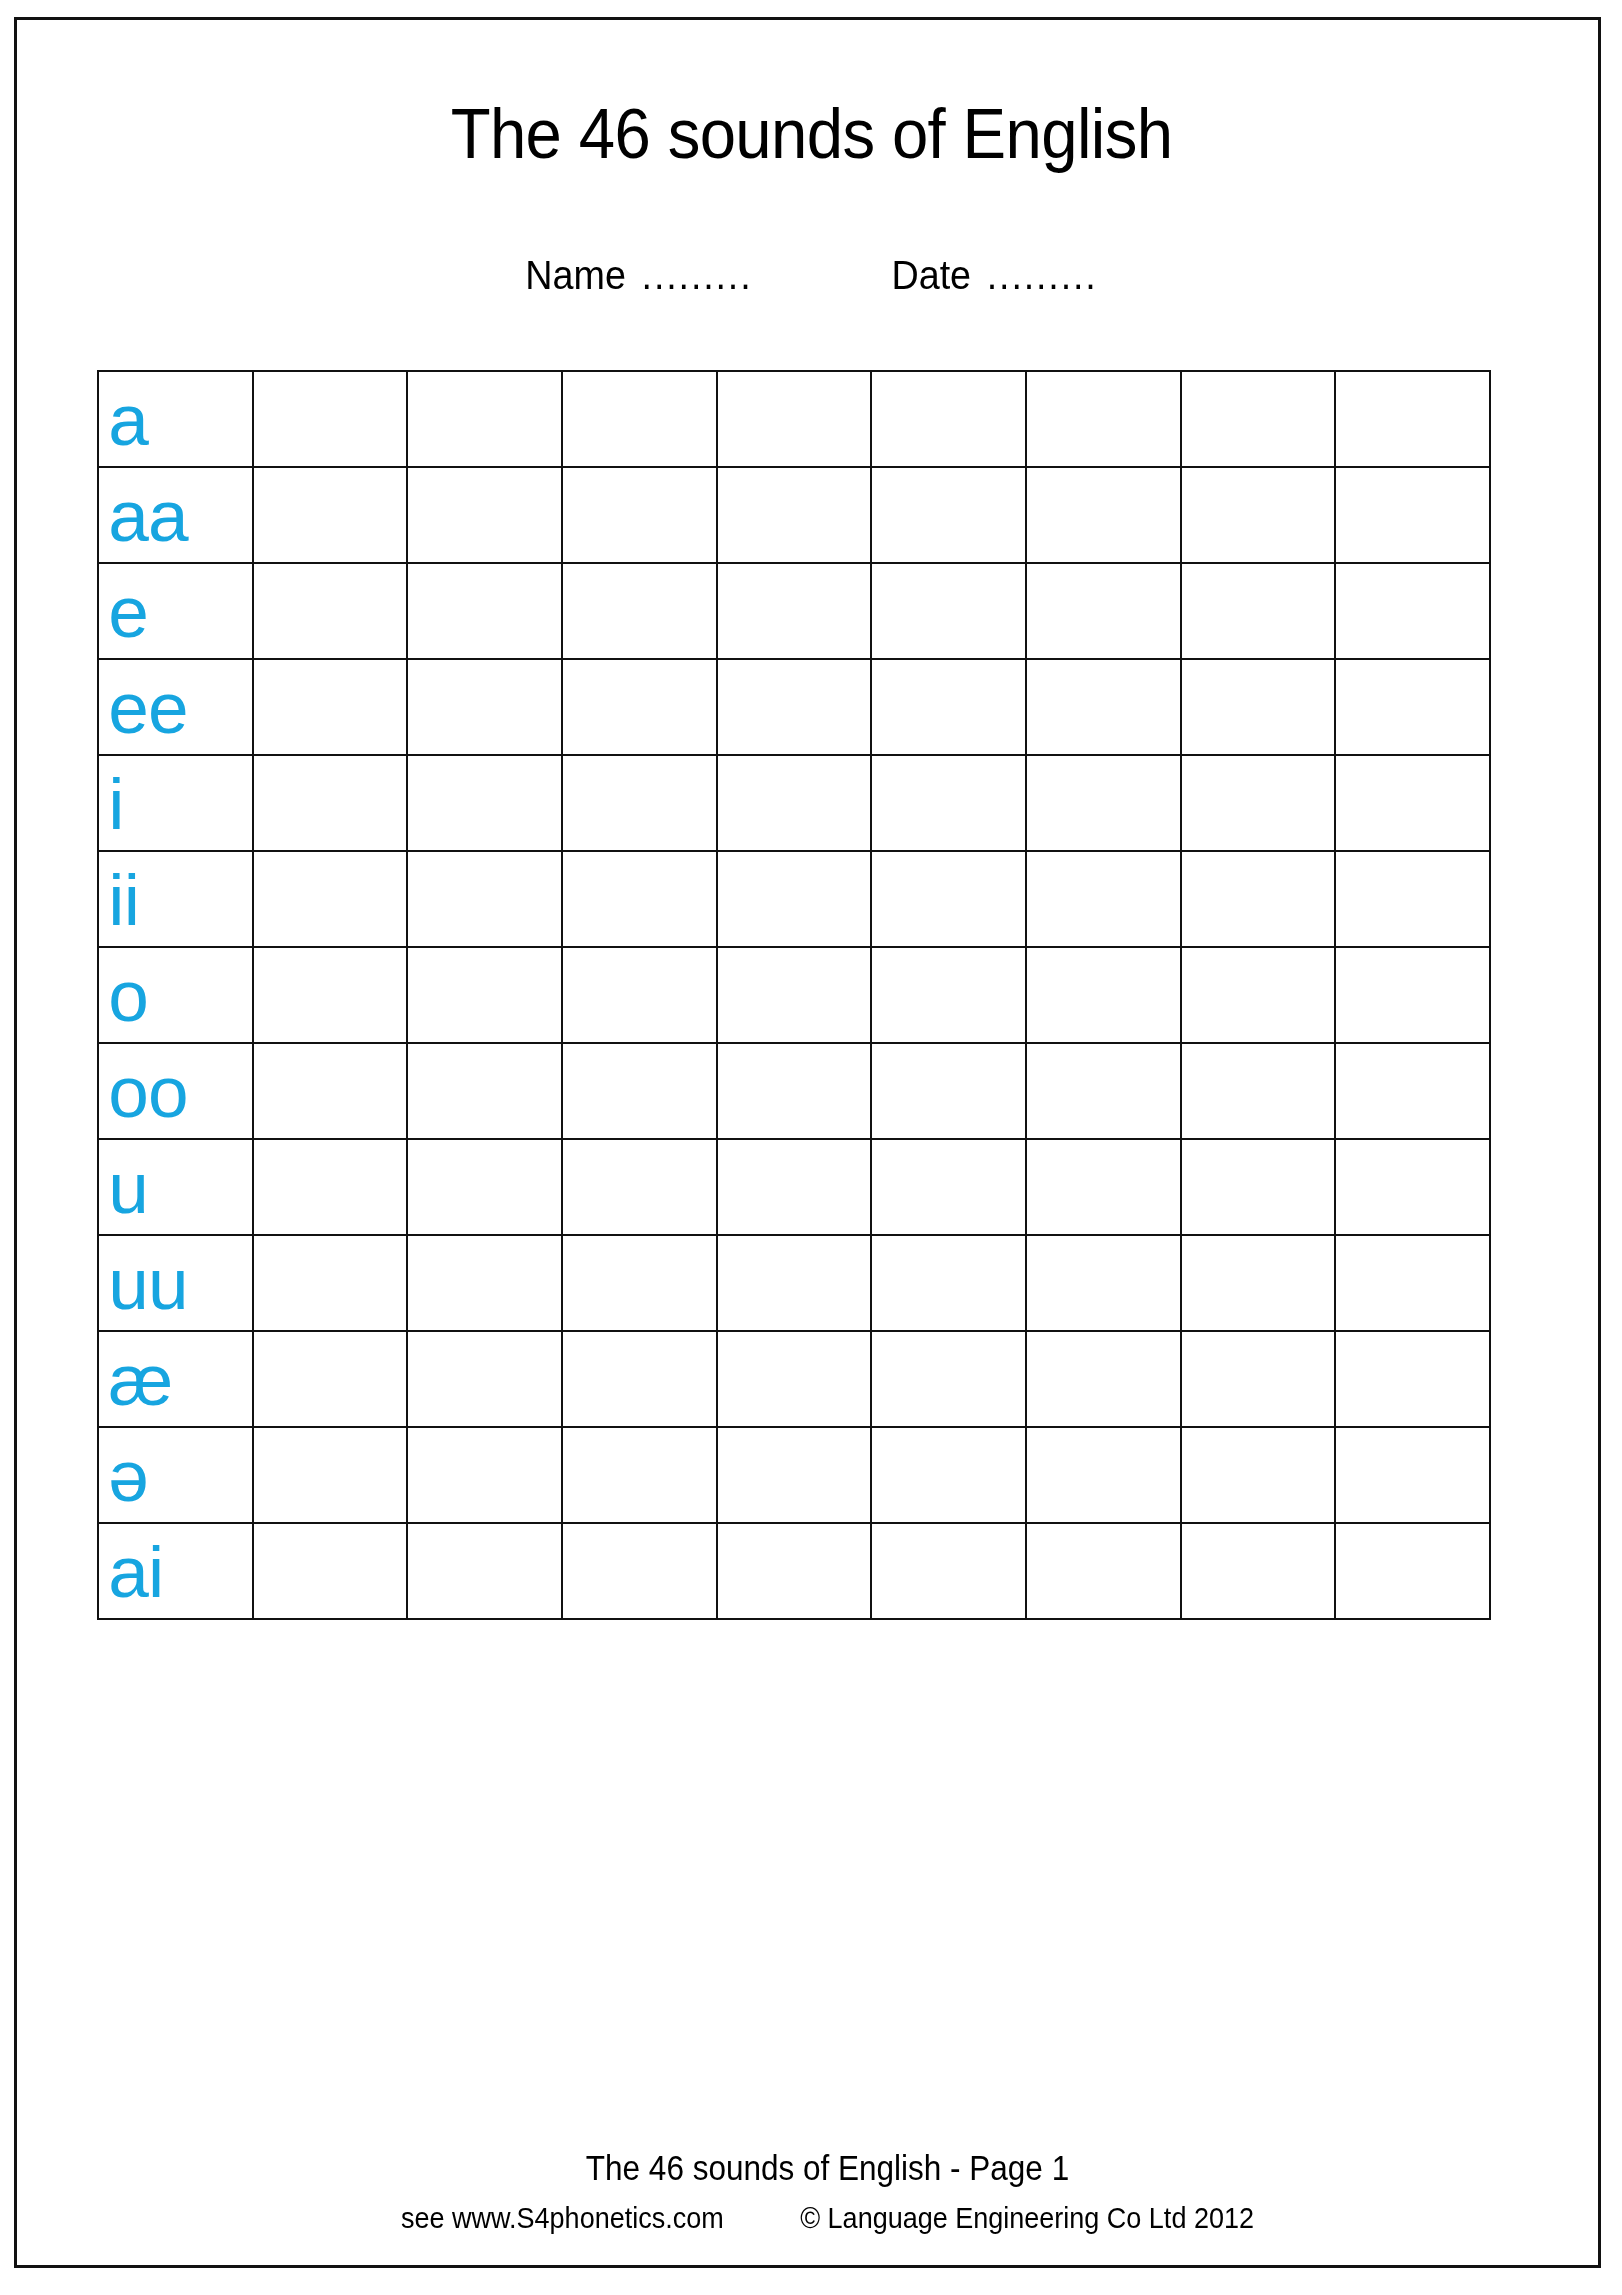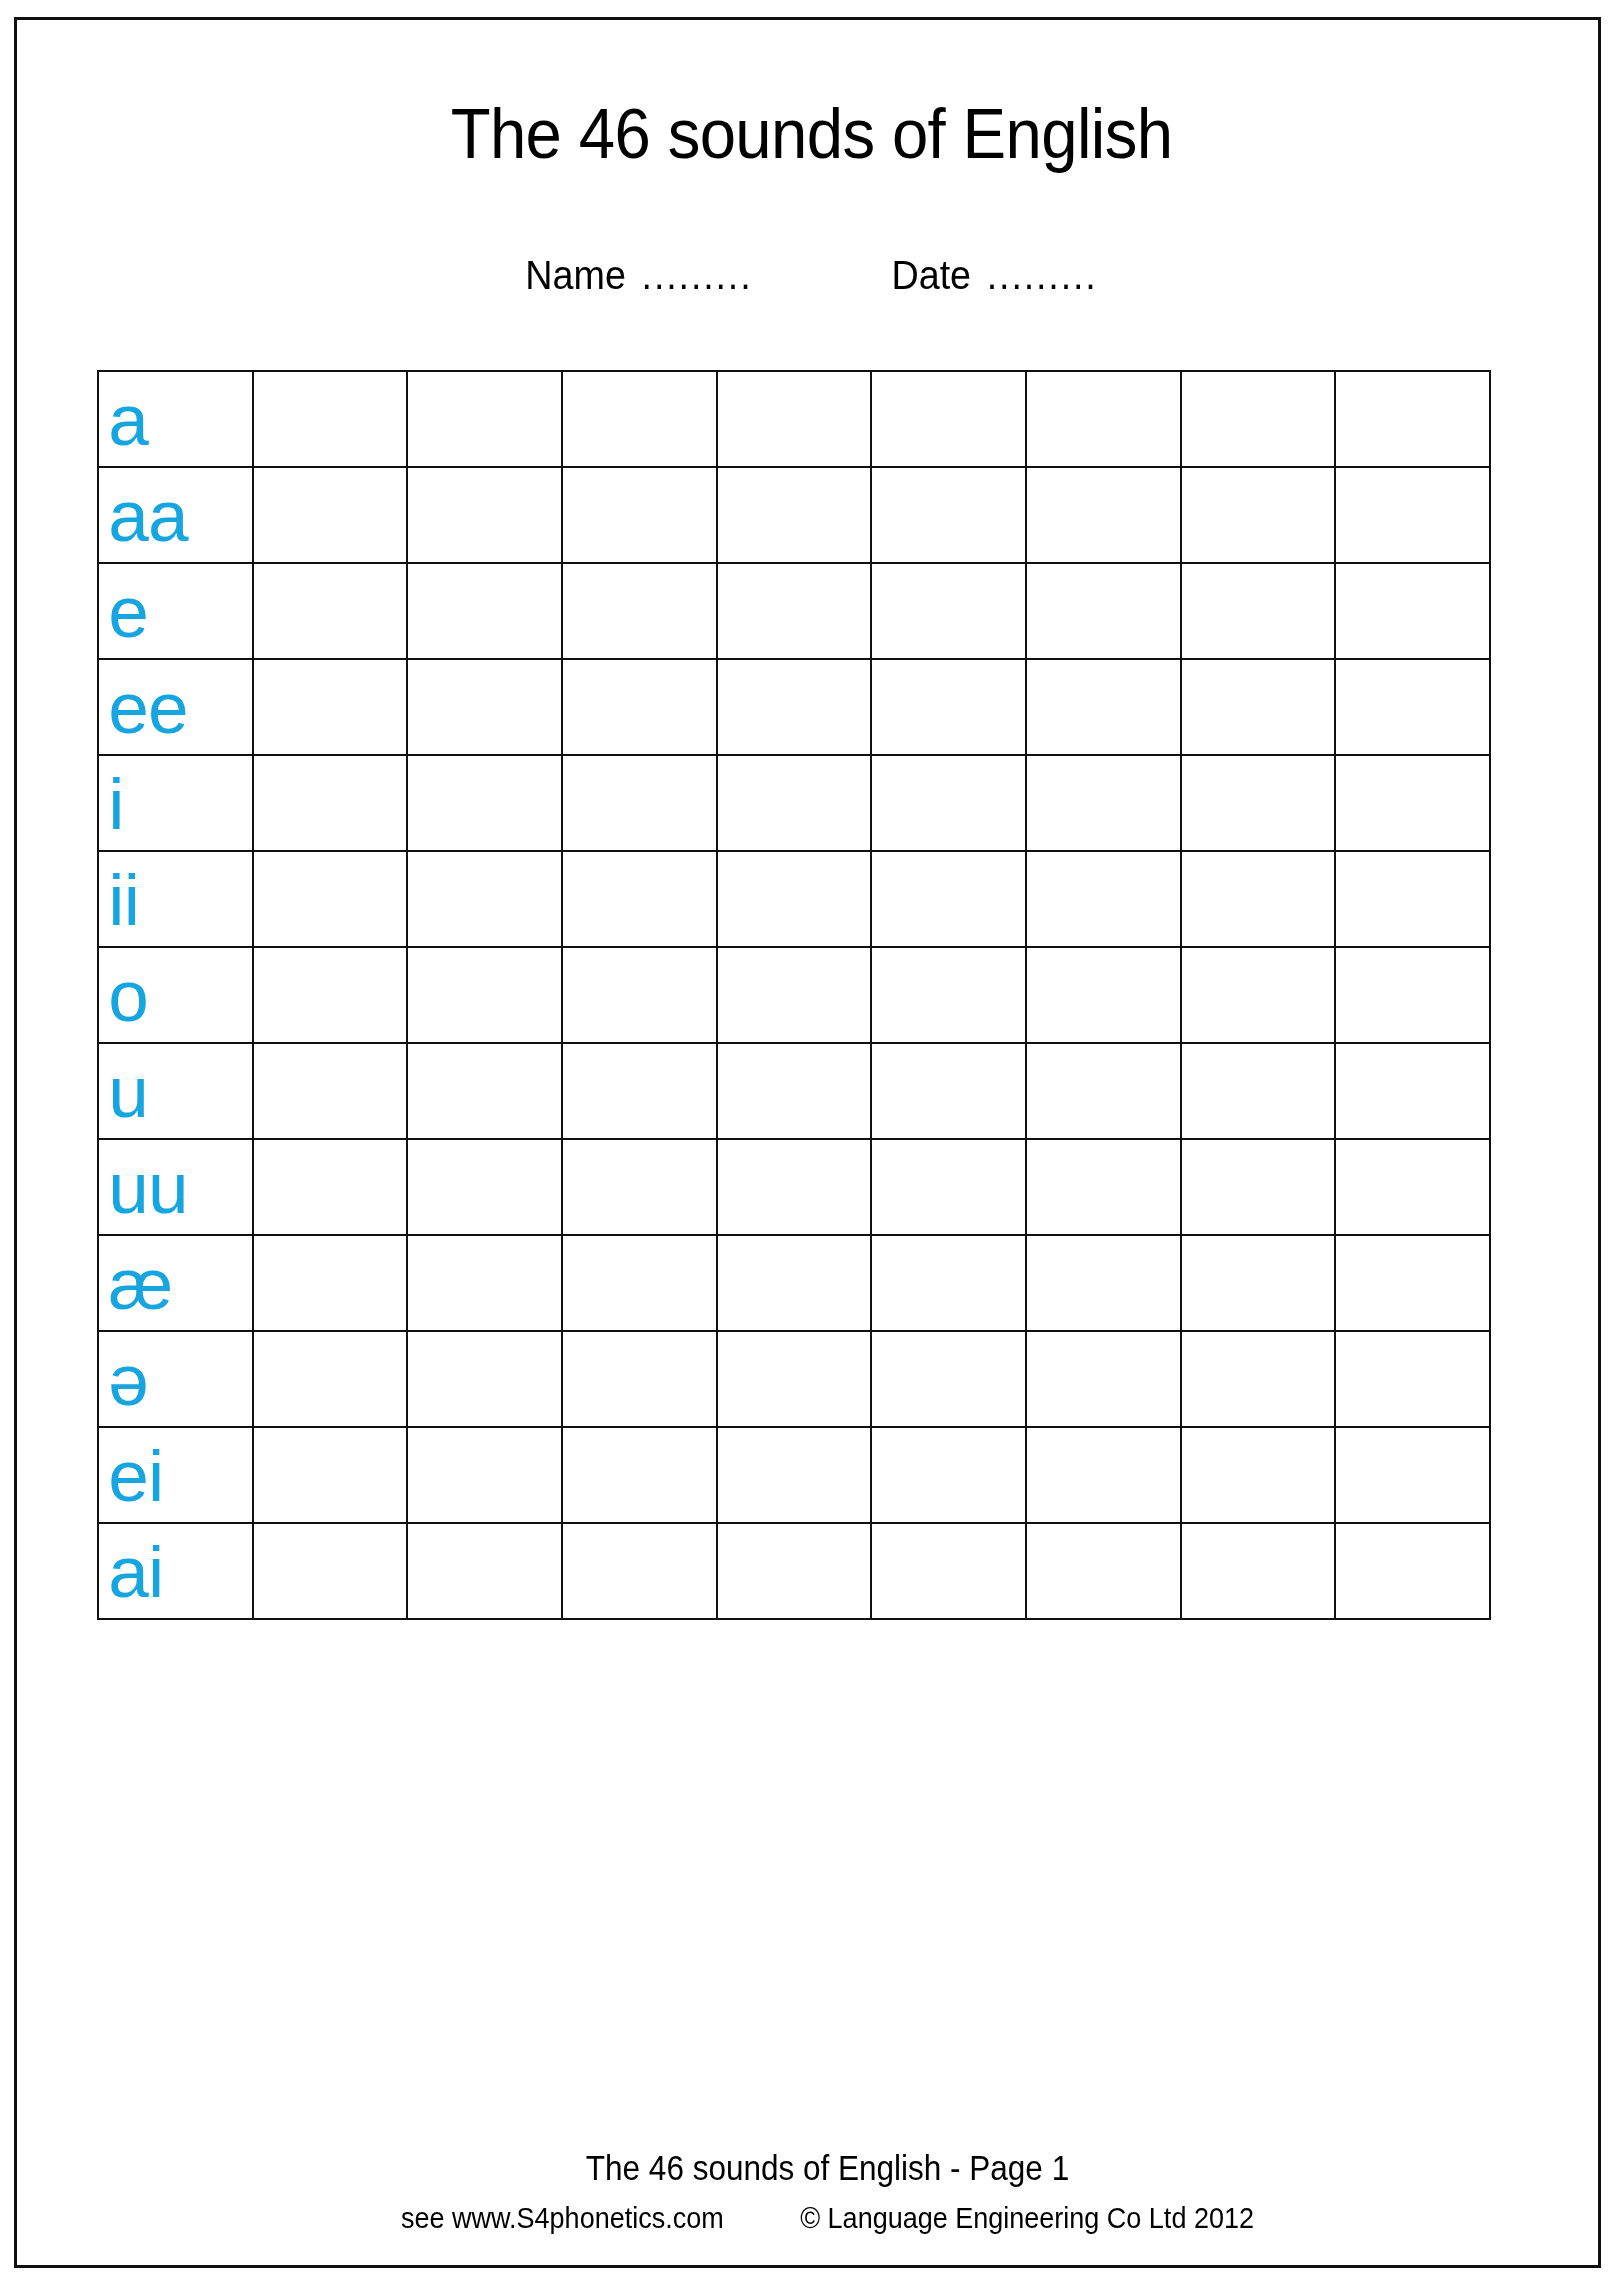--- a/index.html
+++ b/index.html
@@ -257,20 +257,33 @@
           <td class="blank-cell"></td>
           <td class="blank-cell"></td>
           <td class="blank-cell"></td>
           <td class="blank-cell"></td>
           <td class="blank-cell"></td>
           <td class="blank-cell"></td>
           <td class="blank-cell"></td>
         </tr>
         <tr>
           <td class="sym-cell">
+            <span class="sym">oo</span>
+          </td>
+          <td class="blank-cell"></td>
+          <td class="blank-cell"></td>
+          <td class="blank-cell"></td>
+          <td class="blank-cell"></td>
+          <td class="blank-cell"></td>
+          <td class="blank-cell"></td>
+          <td class="blank-cell"></td>
+          <td class="blank-cell"></td>
+        </tr>
+        <tr>
+          <td class="sym-cell">
             <span class="sym">u</span>
           </td>
           <td class="blank-cell"></td>
           <td class="blank-cell"></td>
           <td class="blank-cell"></td>
           <td class="blank-cell"></td>
           <td class="blank-cell"></td>
           <td class="blank-cell"></td>
           <td class="blank-cell"></td>
           <td class="blank-cell"></td>
@@ -297,33 +310,20 @@
           <td class="blank-cell"></td>
           <td class="blank-cell"></td>
           <td class="blank-cell"></td>
           <td class="blank-cell"></td>
           <td class="blank-cell"></td>
           <td class="blank-cell"></td>
         </tr>
         <tr>
           <td class="sym-cell">
             <span class="sym">ə</span>
-          </td>
-          <td class="blank-cell"></td>
-          <td class="blank-cell"></td>
-          <td class="blank-cell"></td>
-          <td class="blank-cell"></td>
-          <td class="blank-cell"></td>
-          <td class="blank-cell"></td>
-          <td class="blank-cell"></td>
-          <td class="blank-cell"></td>
-        </tr>
-        <tr>
-          <td class="sym-cell">
-            <span class="sym">ei</span>
           </td>
           <td class="blank-cell"></td>
           <td class="blank-cell"></td>
           <td class="blank-cell"></td>
           <td class="blank-cell"></td>
           <td class="blank-cell"></td>
           <td class="blank-cell"></td>
           <td class="blank-cell"></td>
           <td class="blank-cell"></td>
         </tr>

